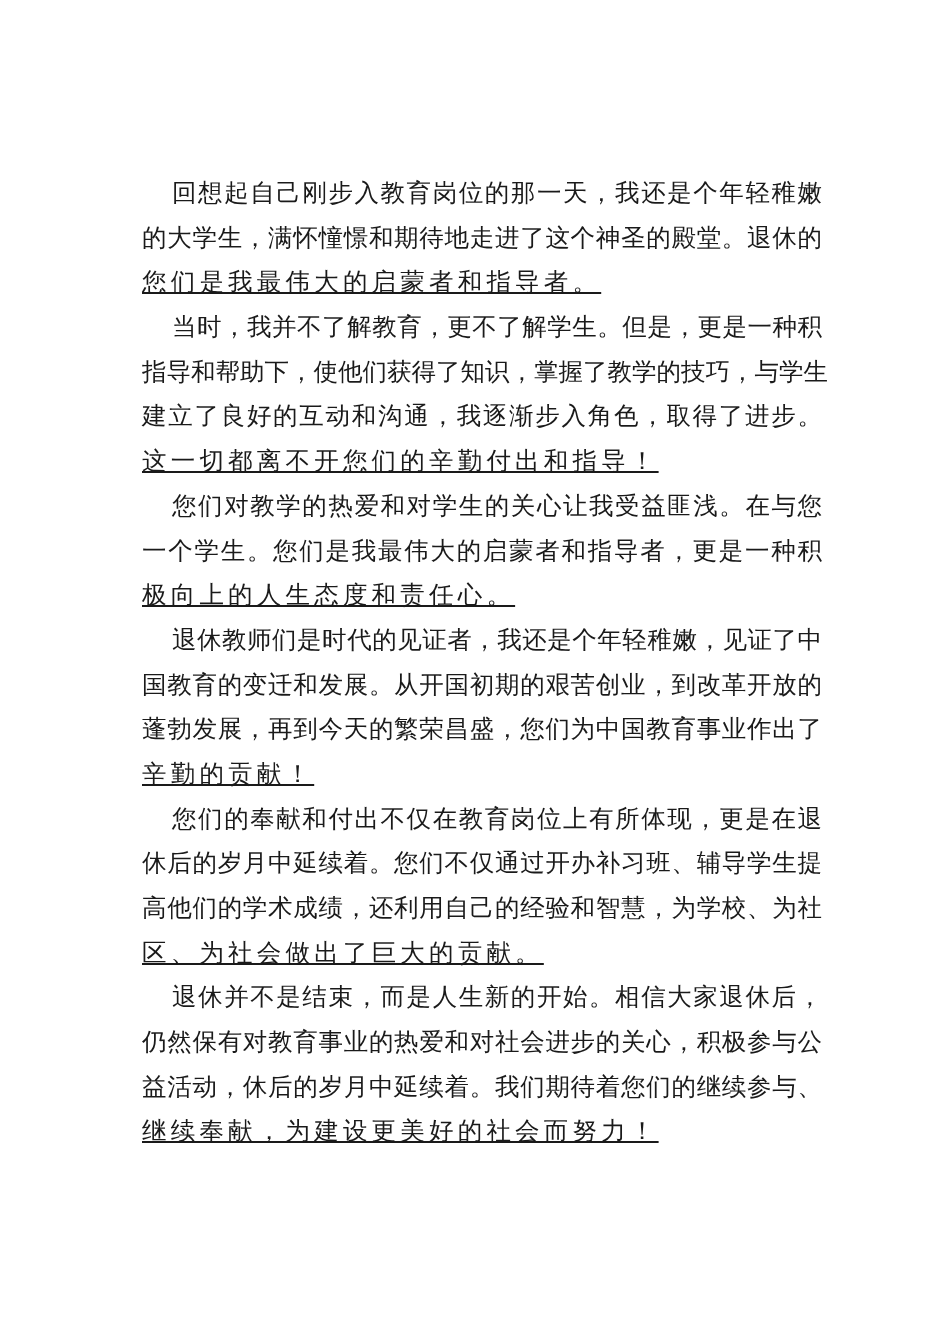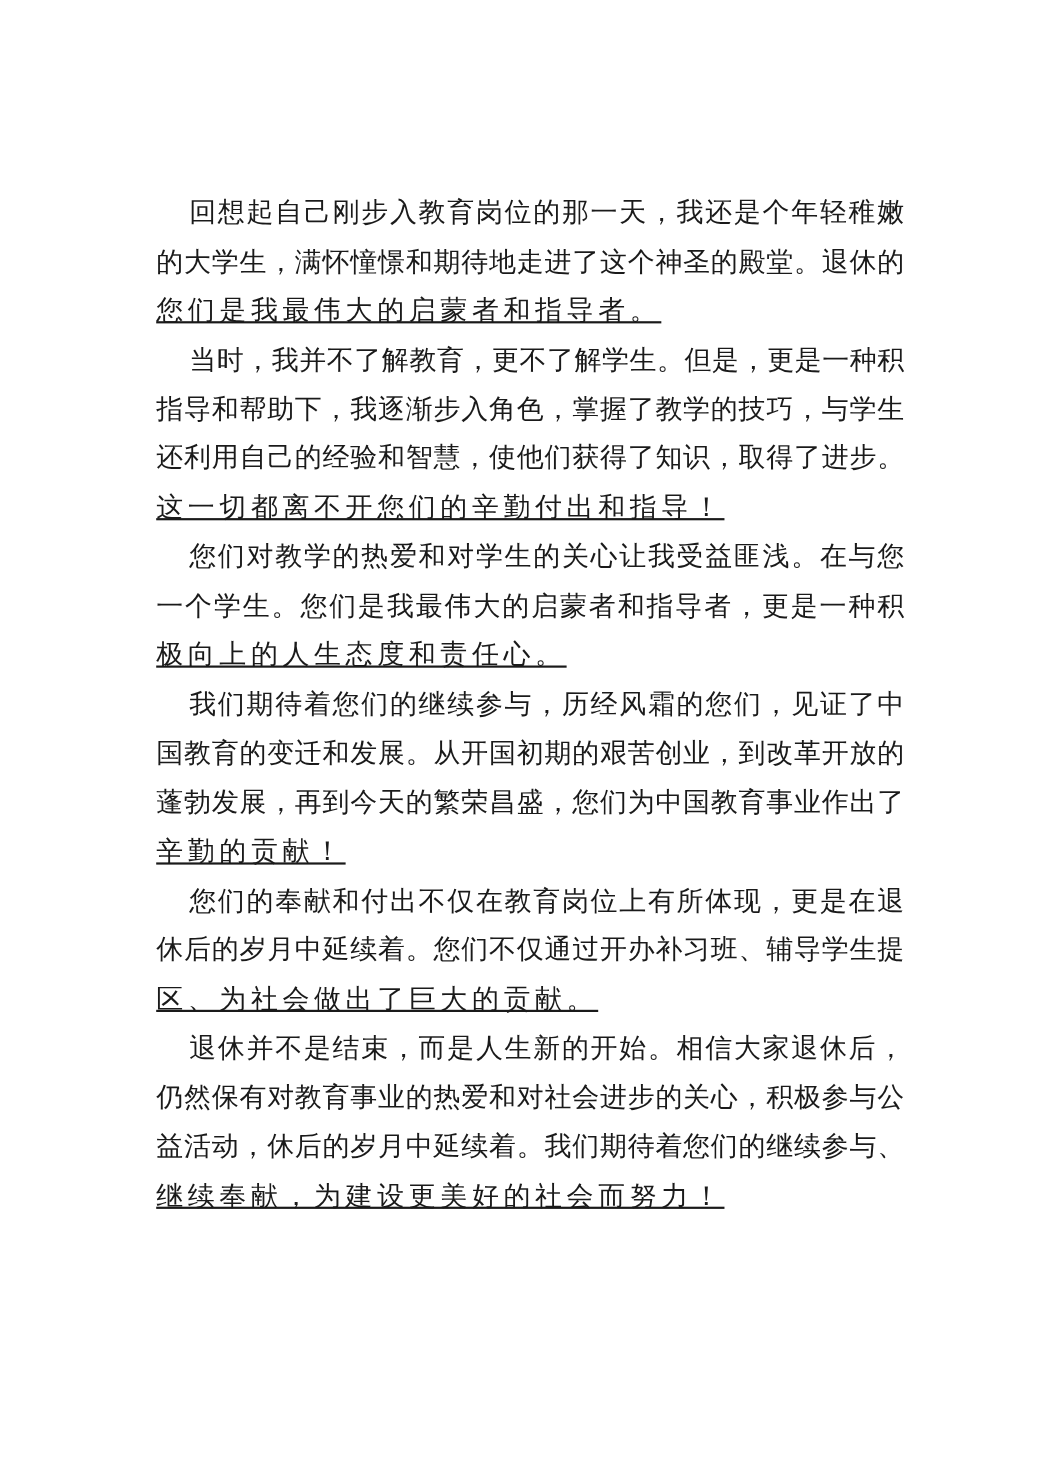--- a/index.html
+++ b/index.html
@@ -57,41 +57,42 @@
   <div class="content">
 
     <div class="para">
       <span class="line first">回想起自己刚步入教育岗位的那一天，我还是个年轻稚嫩</span>
       <span class="line">的大学生，满怀憧憬和期待地走进了这个神圣的殿堂。退休的</span>
       <span class="line last">您们是我最伟大的启蒙者和指导者。</span>
     </div>
 
     <div class="para">
       <span class="line first">当时，我并不了解教育，更不了解学生。但是，更是一种积</span>
-      <span class="line">指导和帮助下，我逐渐步入角色，掌握了教学的技巧，与学生</span>
-      <span class="line">还利用自己的经验和智慧，使他们获得了知识，取得了进步。</span>
+      <span class="line">指导和帮助下，使他们获得了知识，掌握了教学的技巧，与学生</span>
+      <span class="line">建立了良好的互动和沟通，我逐渐步入角色，取得了进步。</span>
       <span class="line last">这一切都离不开您们的辛勤付出和指导！</span>
     </div>
 
     <div class="para">
       <span class="line first">您们对教学的热爱和对学生的关心让我受益匪浅。在与您</span>
       <span class="line">一个学生。您们是我最伟大的启蒙者和指导者，更是一种积</span>
       <span class="line last">极向上的人生态度和责任心。</span>
     </div>
 
     <div class="para">
-      <span class="line first">我们期待着您们的继续参与，历经风霜的您们，见证了中</span>
+      <span class="line first">退休教师们是时代的见证者，我还是个年轻稚嫩，见证了中</span>
       <span class="line">国教育的变迁和发展。从开国初期的艰苦创业，到改革开放的</span>
       <span class="line">蓬勃发展，再到今天的繁荣昌盛，您们为中国教育事业作出了</span>
       <span class="line last">辛勤的贡献！</span>
     </div>
 
     <div class="para">
       <span class="line first">您们的奉献和付出不仅在教育岗位上有所体现，更是在退</span>
       <span class="line">休后的岁月中延续着。您们不仅通过开办补习班、辅导学生提</span>
+      <span class="line">高他们的学术成绩，还利用自己的经验和智慧，为学校、为社</span>
       <span class="line last">区、为社会做出了巨大的贡献。</span>
     </div>
 
     <div class="para">
       <span class="line first">退休并不是结束，而是人生新的开始。相信大家退休后，</span>
       <span class="line">仍然保有对教育事业的热爱和对社会进步的关心，积极参与公</span>
       <span class="line">益活动，休后的岁月中延续着。我们期待着您们的继续参与、</span>
       <span class="line last">继续奉献，为建设更美好的社会而努力！</span>
     </div>
 

